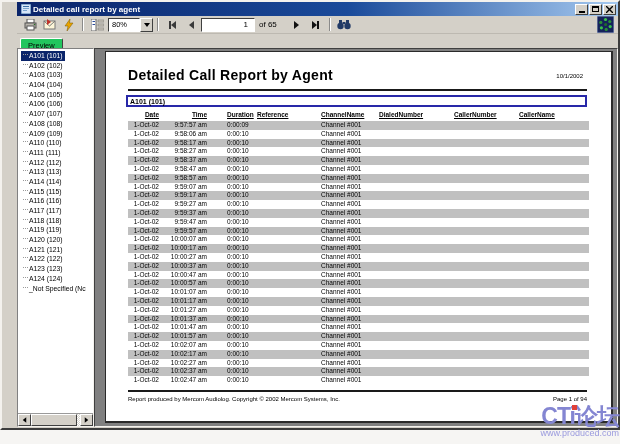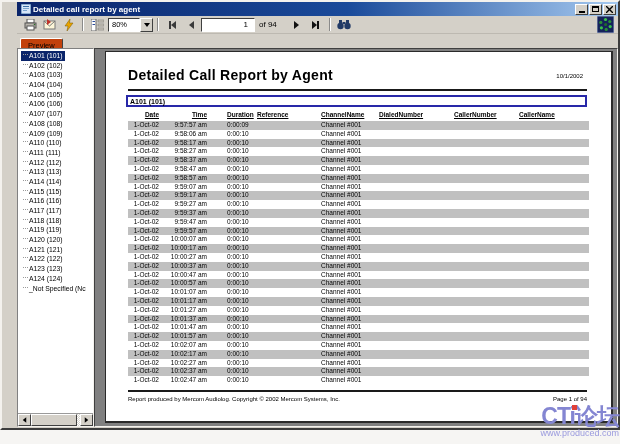--- a/index.html
+++ b/index.html
@@ -34,21 +34,21 @@
   .tri-l { width:0; height:0; border-top:4px solid transparent; border-bottom:4px solid transparent; border-right:5px solid #3a3a3a; }
   .tri-r { width:0; height:0; border-top:4px solid transparent; border-bottom:4px solid transparent; border-left:5px solid #111; }
   .bar-v { width:2px; height:8px; background:#3a3a3a; }
   .page-box { width:54px; height:14px; background:#fff; border:1px solid; border-color:#404040 #fff #fff #404040;
               font-size:8px; text-align:right; padding-right:6px; font-family:"Liberation Sans",sans-serif; }
   .of-label { font-size:8px; margin:0 10px 0 4px; }
   .crystal-logo { margin-left:auto; width:17px; height:17px; }
 
   
   .tab-row { height:14px; padding-left:3px; }
-  .tab { display:inline-block; height:14px; padding:0 7px; background:#c2410c; font-size:7.5px; line-height:13px;
+  .tab { display:inline-block; height:14px; padding:0 7px; background:#22c55e; font-size:7.5px; line-height:13px;
          border:1px solid; border-color:#fff #404040 #d4d0c8 #fff; border-radius:2px 2px 0 0; }
 
   
   .content { display:flex; height:calc(100% - 47px); }
   .sidebar { width:77px; flex:none; background:#fff; position:relative; overflow:hidden;
              border:1px solid; border-color:#808080 #f4f2ee #f4f2ee #808080; }
   .tree { padding:2px 0 0 3px; }
   .tree-item { font-size:6.8px; height:9.7px; line-height:9.6px; white-space:nowrap; width:max-content;
                max-width:100%; padding:0 2px; color:#000; }
   .tree-item::before { content:""; display:inline-block; width:5px; height:3px;
@@ -160,21 +160,21 @@
     </div>
     <span class="tsep"></span>
     <button class="tbtn">
         <span class="bar-v"></span>
         <span class="tri-l"></span>
       </button>
     <button class="tbtn">
         <span class="tri-l"></span>
       </button>
     <input class="page-box" value="1" style="">
-    <span class="of-label">of 94</span>
+    <span class="of-label">of 65</span>
     <button class="tbtn">
         <span class="tri-r"></span>
       </button>
     <button class="tbtn">
         <span class="tri-r"></span>
         <span class="bar-v" style="background:#111"></span>
       </button>
     <span class="tsep"></span>
     <button class="tbtn">
       <svg width="14" height="11" viewBox="0 0 14 11">

